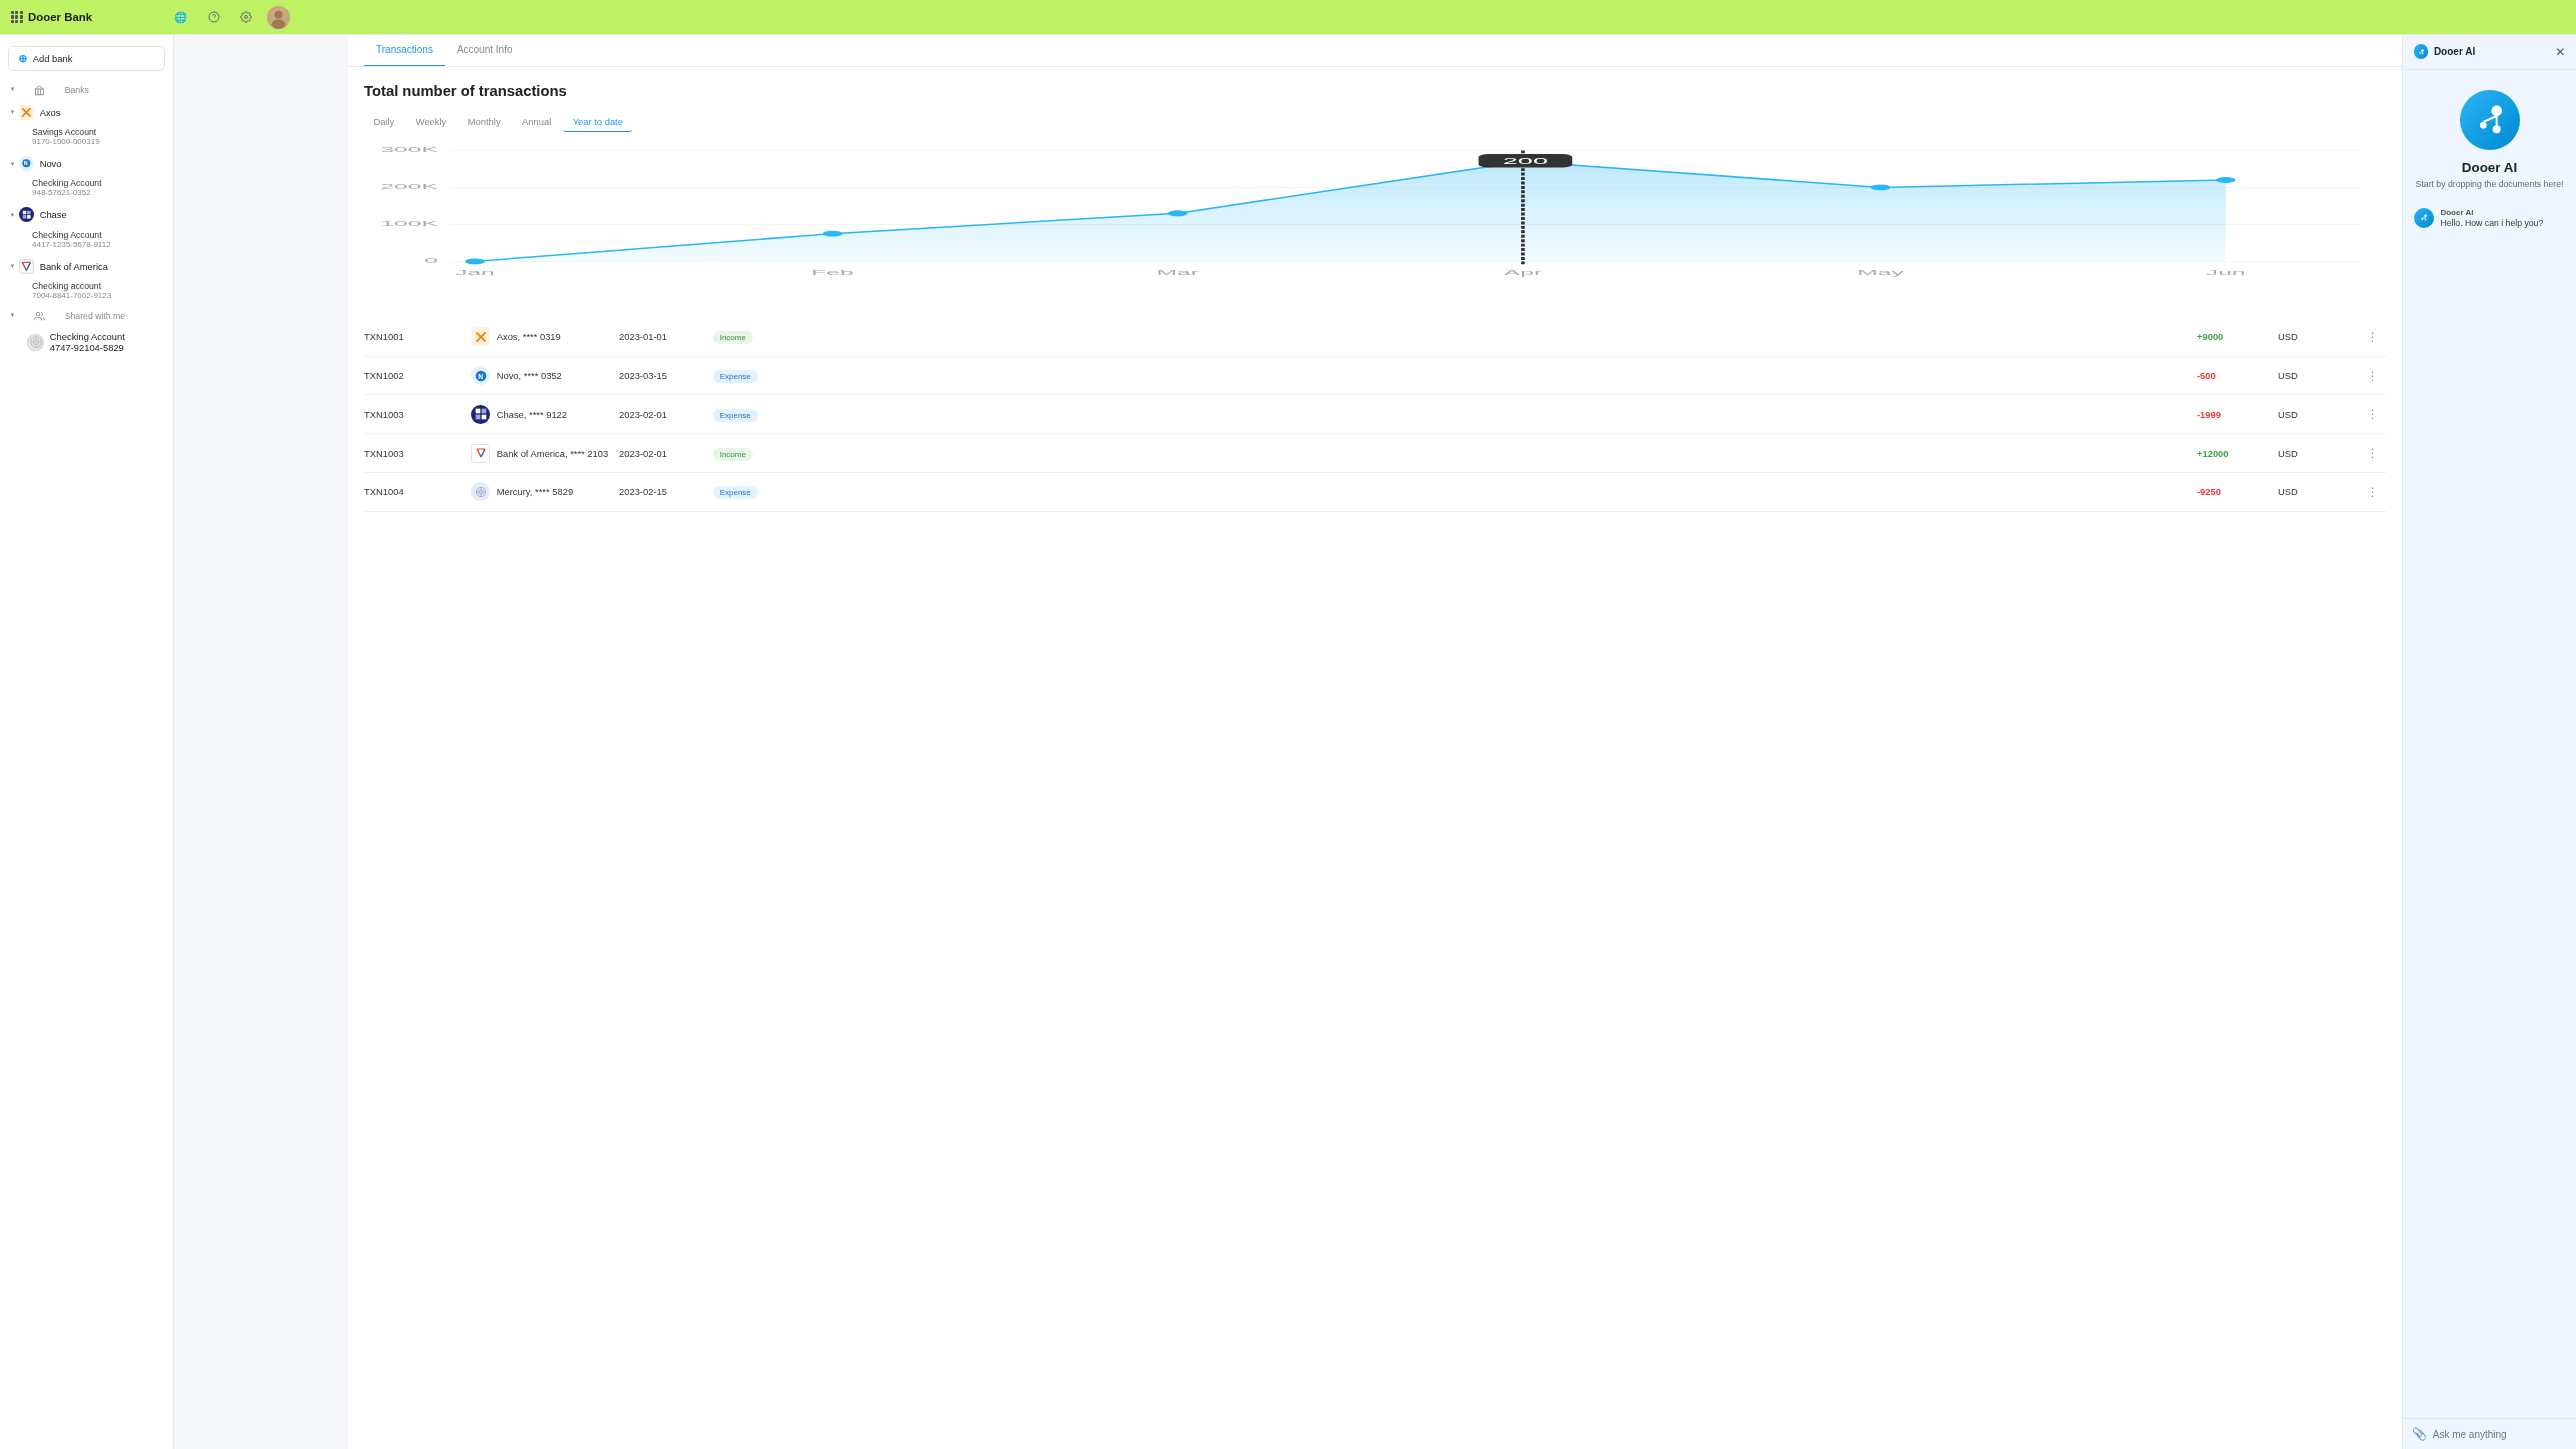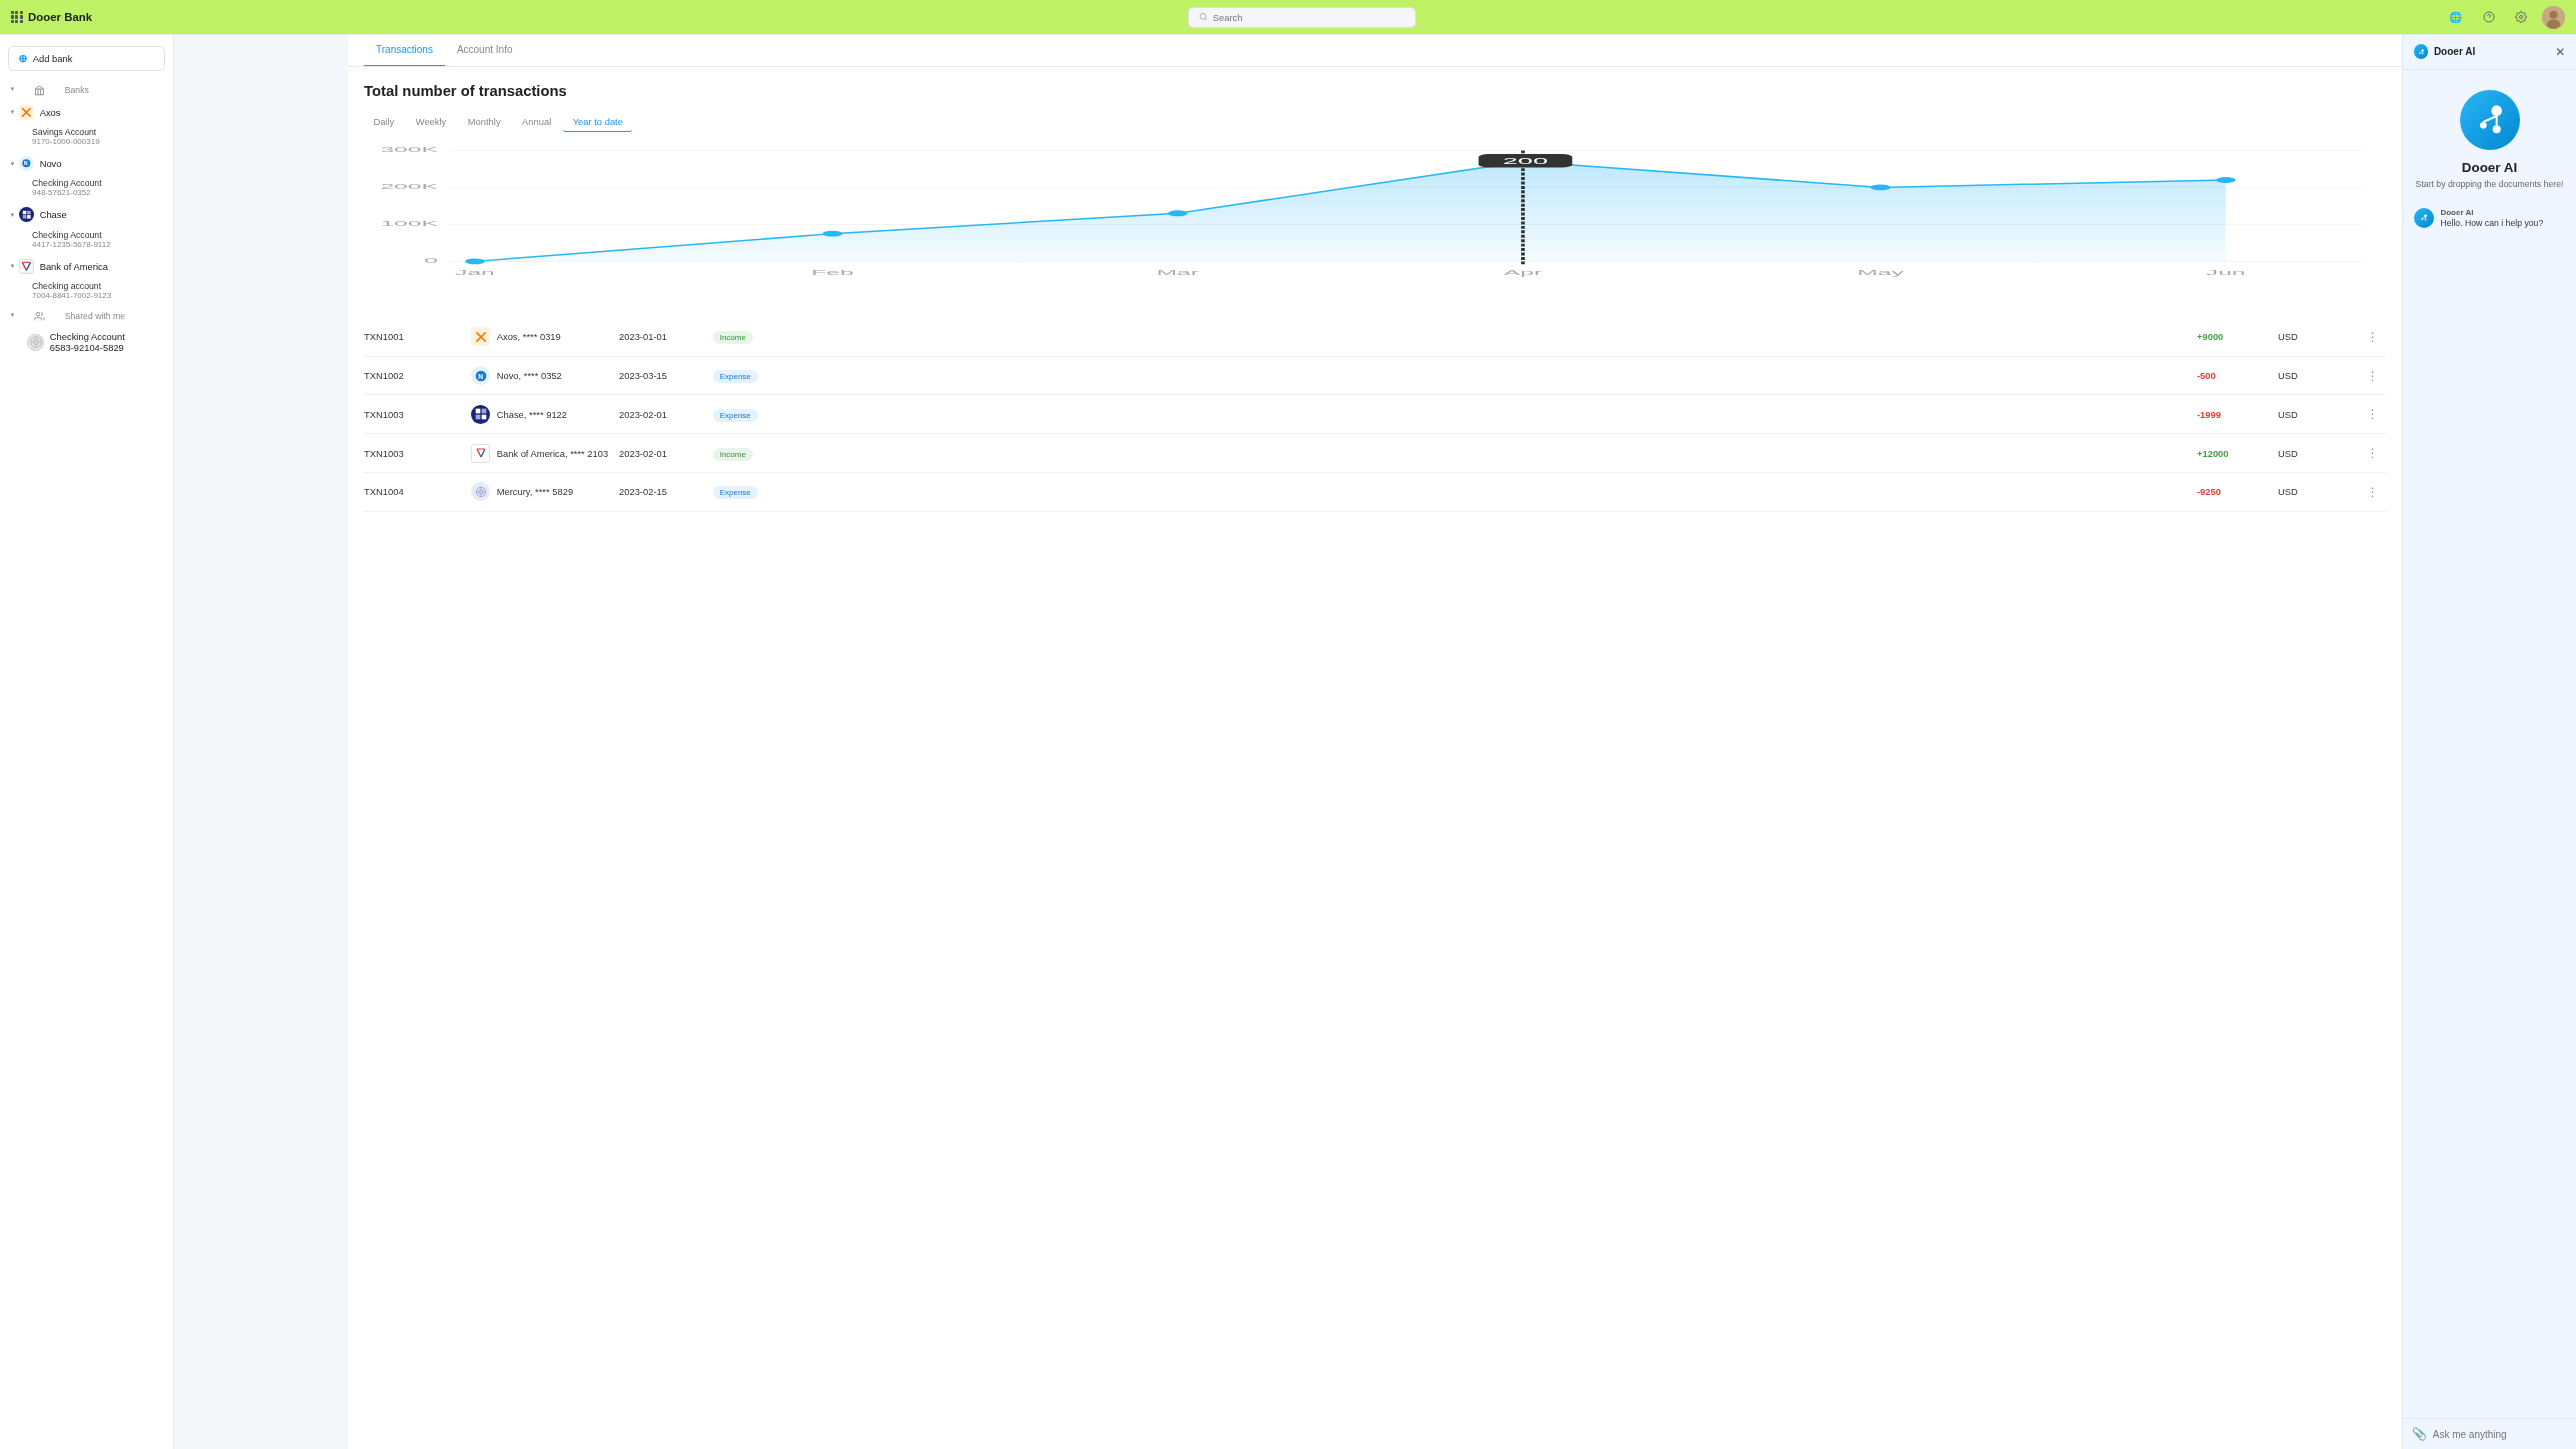--- a/index.html
+++ b/index.html
@@ -101,29 +101,20 @@
         <span></span>
       <span></span>
         <span></span>
         <span></span>
       <span></span>
         <span></span>
         <span></span>
     </div>
     <span>Dooer Bank</span>
   </div>
-  <div class="topbar-search">
-    <div class="search-box">
-      <svg width="9.4" height="9.4" viewBox="0 0 24 24" fill="none" stroke="#aaa" stroke-width="2.5">
-        <circle cx="11" cy="11" r="8"></circle>
-          <path d="m21 21-4.35-4.35"></path>
-      </svg>
-      <input type="text" placeholder="Search" style="">
-    </div>
-  </div>
   <div class="topbar-right">
     <div class="icon-btn">🌐</div>
     <div class="icon-btn">
       <svg width="12" height="12" viewBox="0 0 24 24" fill="none" stroke="#666" stroke-width="2">
         <circle cx="12" cy="12" r="10"></circle>
           <path d="M9.09 9a3 3 0 0 1 5.83 1c0 2-3 3-3 3"></path>
           <line x1="12" y1="17" x2="12.01" y2="17"></line>
       </svg>
     </div>
     <div class="icon-btn">
@@ -247,21 +238,21 @@
         <div class="shared-icon">
           <svg width="12" height="12" viewBox="0 0 18 18">
             <circle cx="9" cy="9" r="8" fill="none" stroke="#bbb" stroke-width="1.5"></circle>
             <circle cx="9" cy="9" r="4" fill="none" stroke="#bbb" stroke-width="1.5"></circle>
             <line x1="9" y1="1" x2="9" y2="17" stroke="#bbb" stroke-width="1"></line>
             <line x1="1" y1="9" x2="17" y2="9" stroke="#bbb" stroke-width="1"></line>
           </svg>
         </div>
         <div>
           <div class="acct-name">Checking Account</div>
-          <div class="acct-num">6583-92104-5829</div>
+          <div class="acct-num">4747-92104-5829</div>
         </div>
       </div>
     </div>
   </div>
 </div>
 
 <div class="main">
   <div class="content-area">
 
     <div class="tab-bar">

